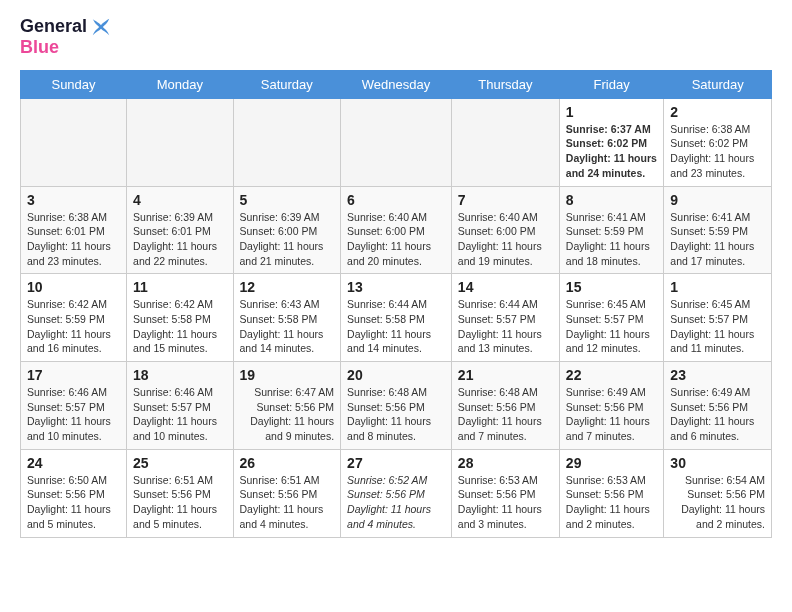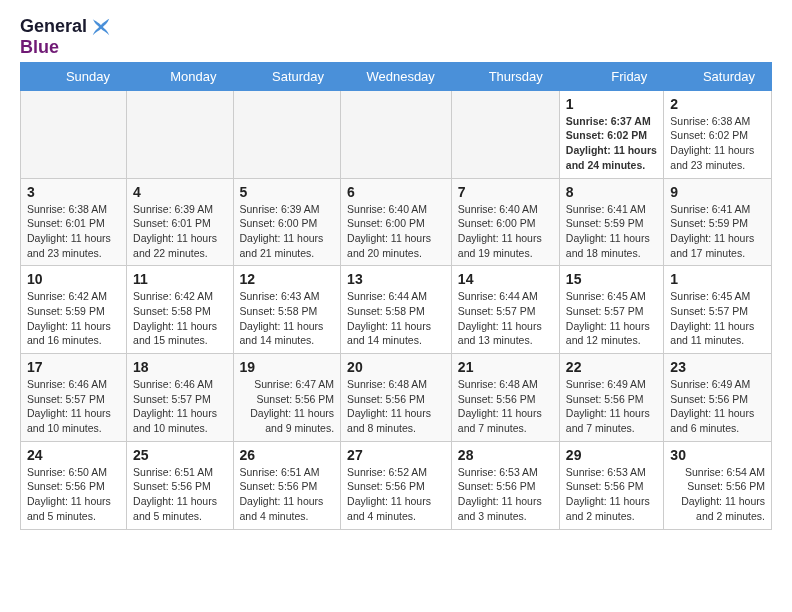--- a/index.html
+++ b/index.html
@@ -1,44 +1,44 @@
 <!DOCTYPE html>
 <html><head>
   <meta charset="utf-8">
   <style>
     * { box-sizing: border-box; margin: 0; padding: 0; }
     body { font-family: Arial, sans-serif; background: #fff; width: 792px; min-height: 612px; }
     .container { padding: 16px 20px; }
-    .header { display: flex; justify-content: space-between; align-items: center; margin-bottom: 4px; }
+    .header { display: flex; justify-content: space-between; align-items: center; margin-bottom: 12px; }
     .logo { display: flex; align-items: center; }
     .logo-text { font-size: 18px; font-weight: bold; color: #1a1a2e; line-height: 1.1; }
     .title-block { text-align: right; }
     .month-title { font-size: 36px; font-weight: 300; color: #333; }
     .subtitle { font-size: 15px; color: #555; }
     table { width: 100%; border-collapse: collapse; }
-    th { background-color: #4a90d9; color: #fff; text-align: right; padding: 6px 16px; font-size: 13px; font-weight: normal; border: 1px solid #4a90d9; }
+    th { background-color: #4a90d9; color: #fff; text-align: center; padding: 6px 16px; font-size: 13px; font-weight: normal; border: 1px solid #4a90d9; }
     td { border: 1px solid #ccc; vertical-align: top; padding: 5px 6px; width: 113px; min-height: 80px; background: #fff; }
     td.empty { background: #f5f5f5; }
     tr:nth-child(even) td { background: #f9f9f9; }
     tr:nth-child(even) td.empty { background: #f0f0f0; }
     .day-num { font-size: 14px; font-weight: bold; color: #222; display: block; margin-bottom: 2px; }
     .day-info { font-size: 10.5px; color: #333; line-height: 1.4; }
   </style>
 </head>
 <body>
 
 <div class="container">
   <div class="header">
     <div class="logo">
       <div style="display:flex;align-items:center;">
         <div class="logo-text">
           <div>General<svg style="display:inline;vertical-align:middle;margin-left:3px;" width="22" height="22" viewBox="0 0 24 24">
                 <path d="M21 3 C21 3, 14 7, 12 10 C10 7, 4 5, 3 3 C5 8, 8 10, 10 12 C8 14, 5 16, 3 21 C6 18, 10 16, 12 14 C14 16, 18 18, 21 21 C19 16, 16 14, 14 12 C16 10, 19 8, 21 3Z" fill="#4a90d9"></path>
               </svg></div>
-          <div style="color:#701a75;font-size:18px;font-weight:bold;">Blue</div>
+          <div style="color:#ec4899;font-size:18px;font-weight:bold;">Blue</div>
         </div>
       </div>
     </div>
     <div class="title-block">
       <div class="month-title"></div>
       <div class="subtitle"></div>
     </div>
   </div>
 
   <table>
@@ -219,21 +219,21 @@
 Daylight: 11 hours and 5 minutes.</div>
           </td>
           <td>
             <span class="day-num">26</span>
             <div class="day-info" style="white-space: pre-line;">Sunrise: 6:51 AM
 Sunset: 5:56 PM
 Daylight: 11 hours and 4 minutes.</div>
           </td>
           <td>
             <span class="day-num">27</span>
-            <div class="day-info" style="white-space: pre-line;">Sunrise: 6:52 AM
+            <div class="day-info" style="white-space: pre-line; font-style: italic;">Sunrise: 6:52 AM
 Sunset: 5:56 PM
 Daylight: 11 hours and 4 minutes.</div>
           </td>
           <td>
             <span class="day-num">28</span>
             <div class="day-info" style="white-space: pre-line;">Sunrise: 6:53 AM
 Sunset: 5:56 PM
 Daylight: 11 hours and 3 minutes.</div>
           </td>
           <td>

